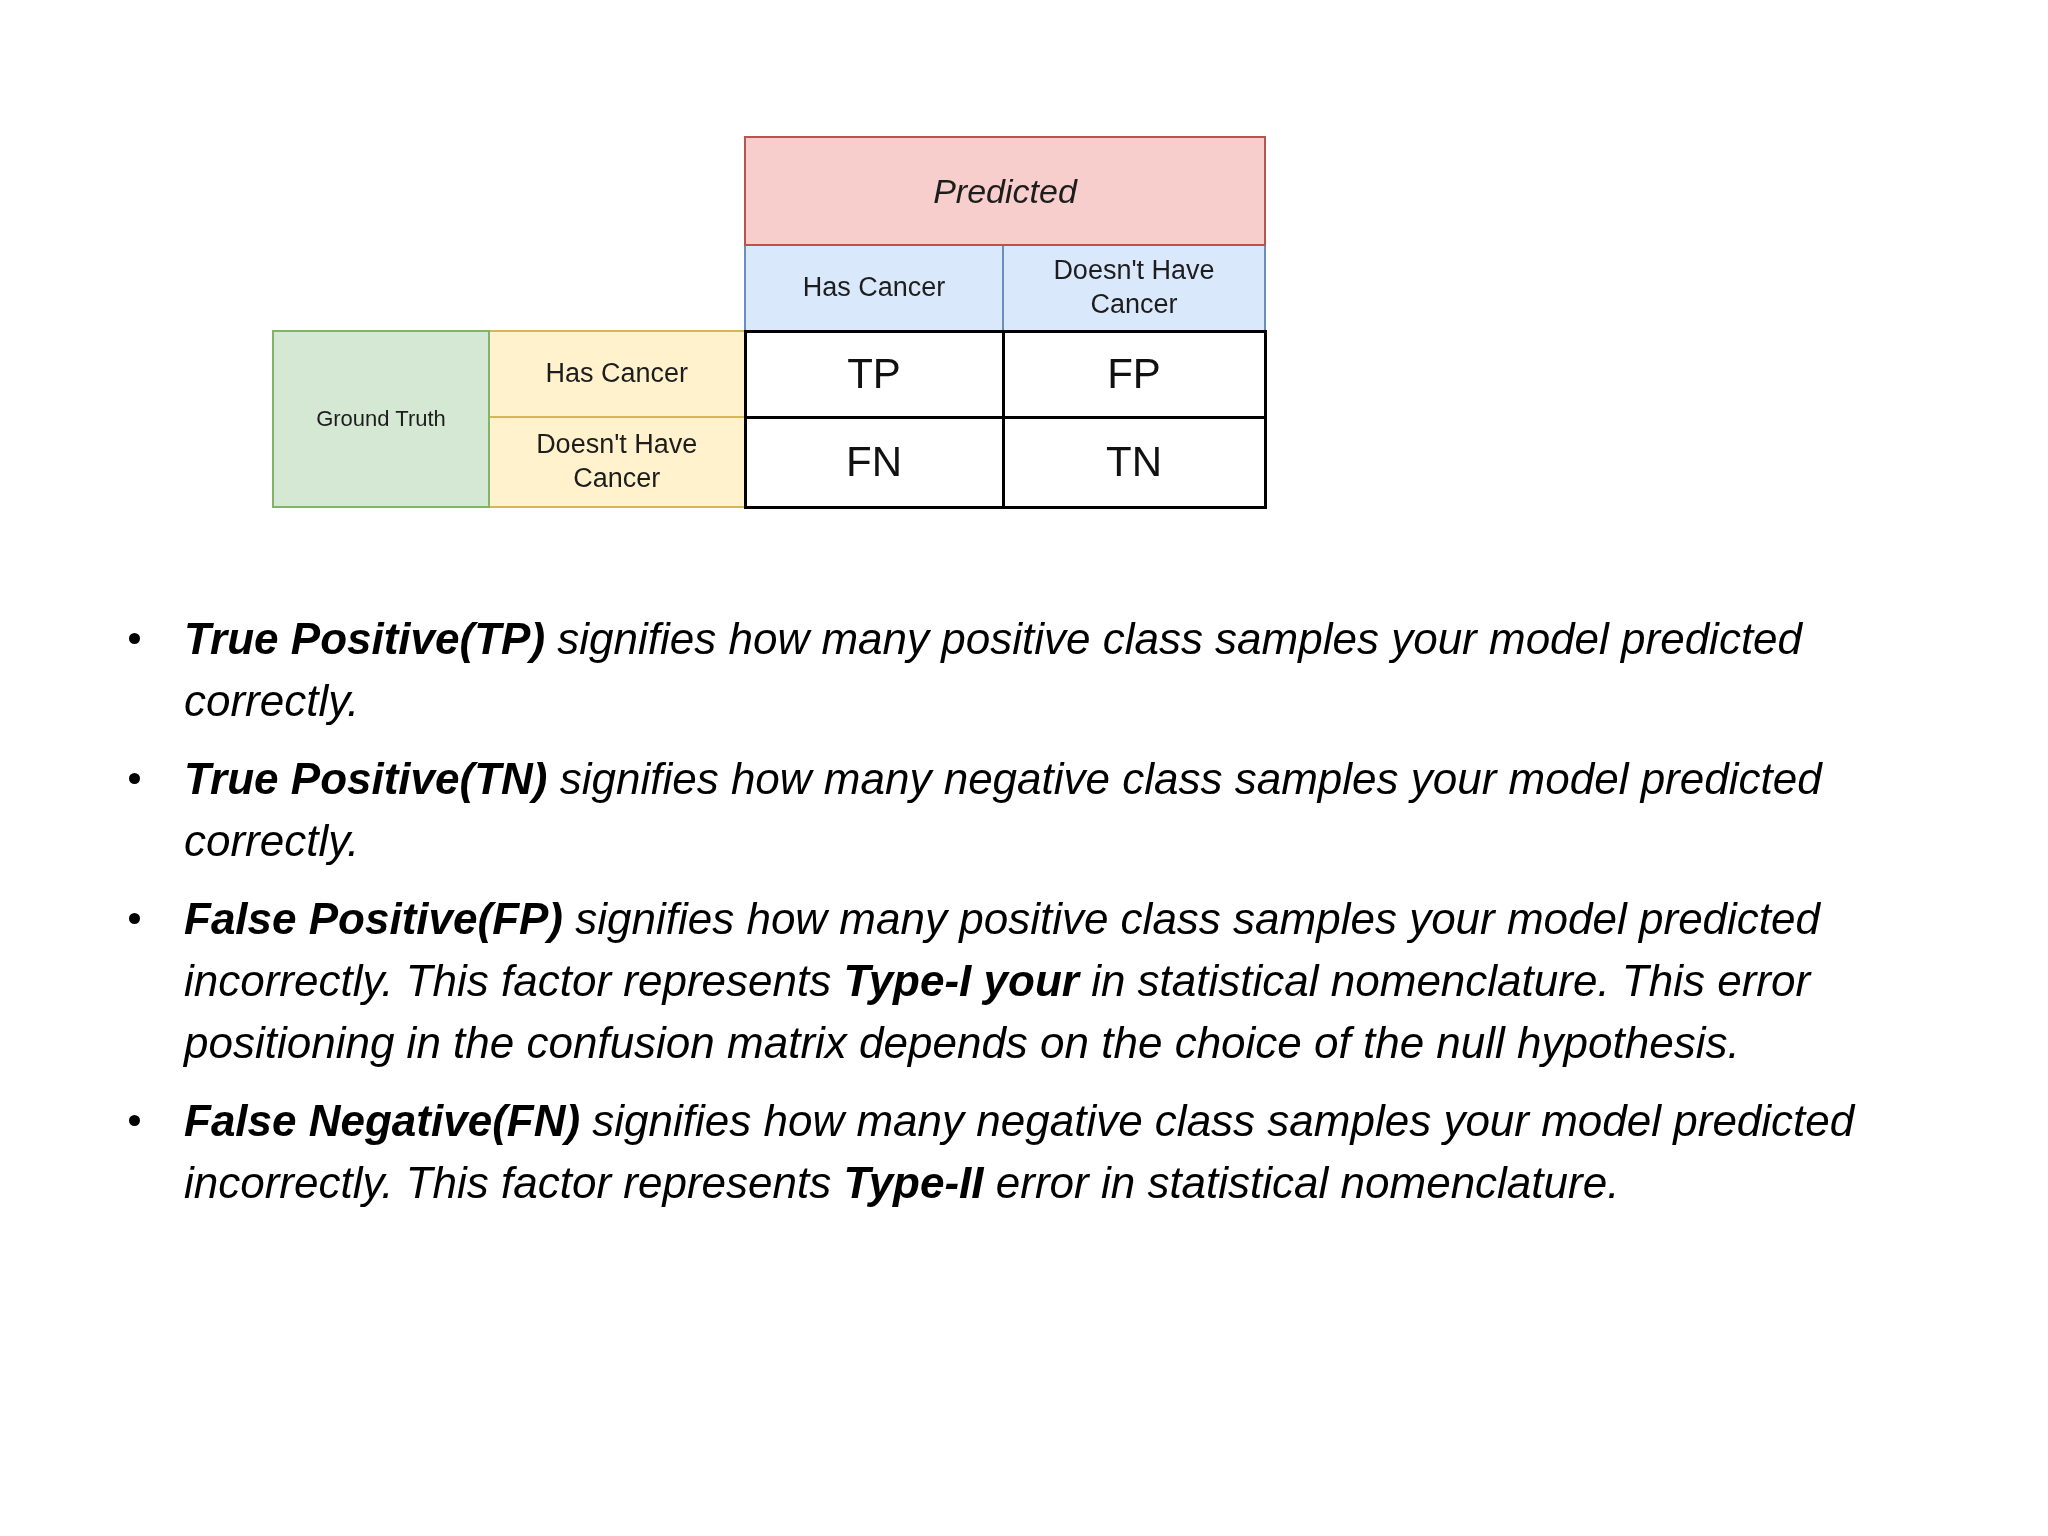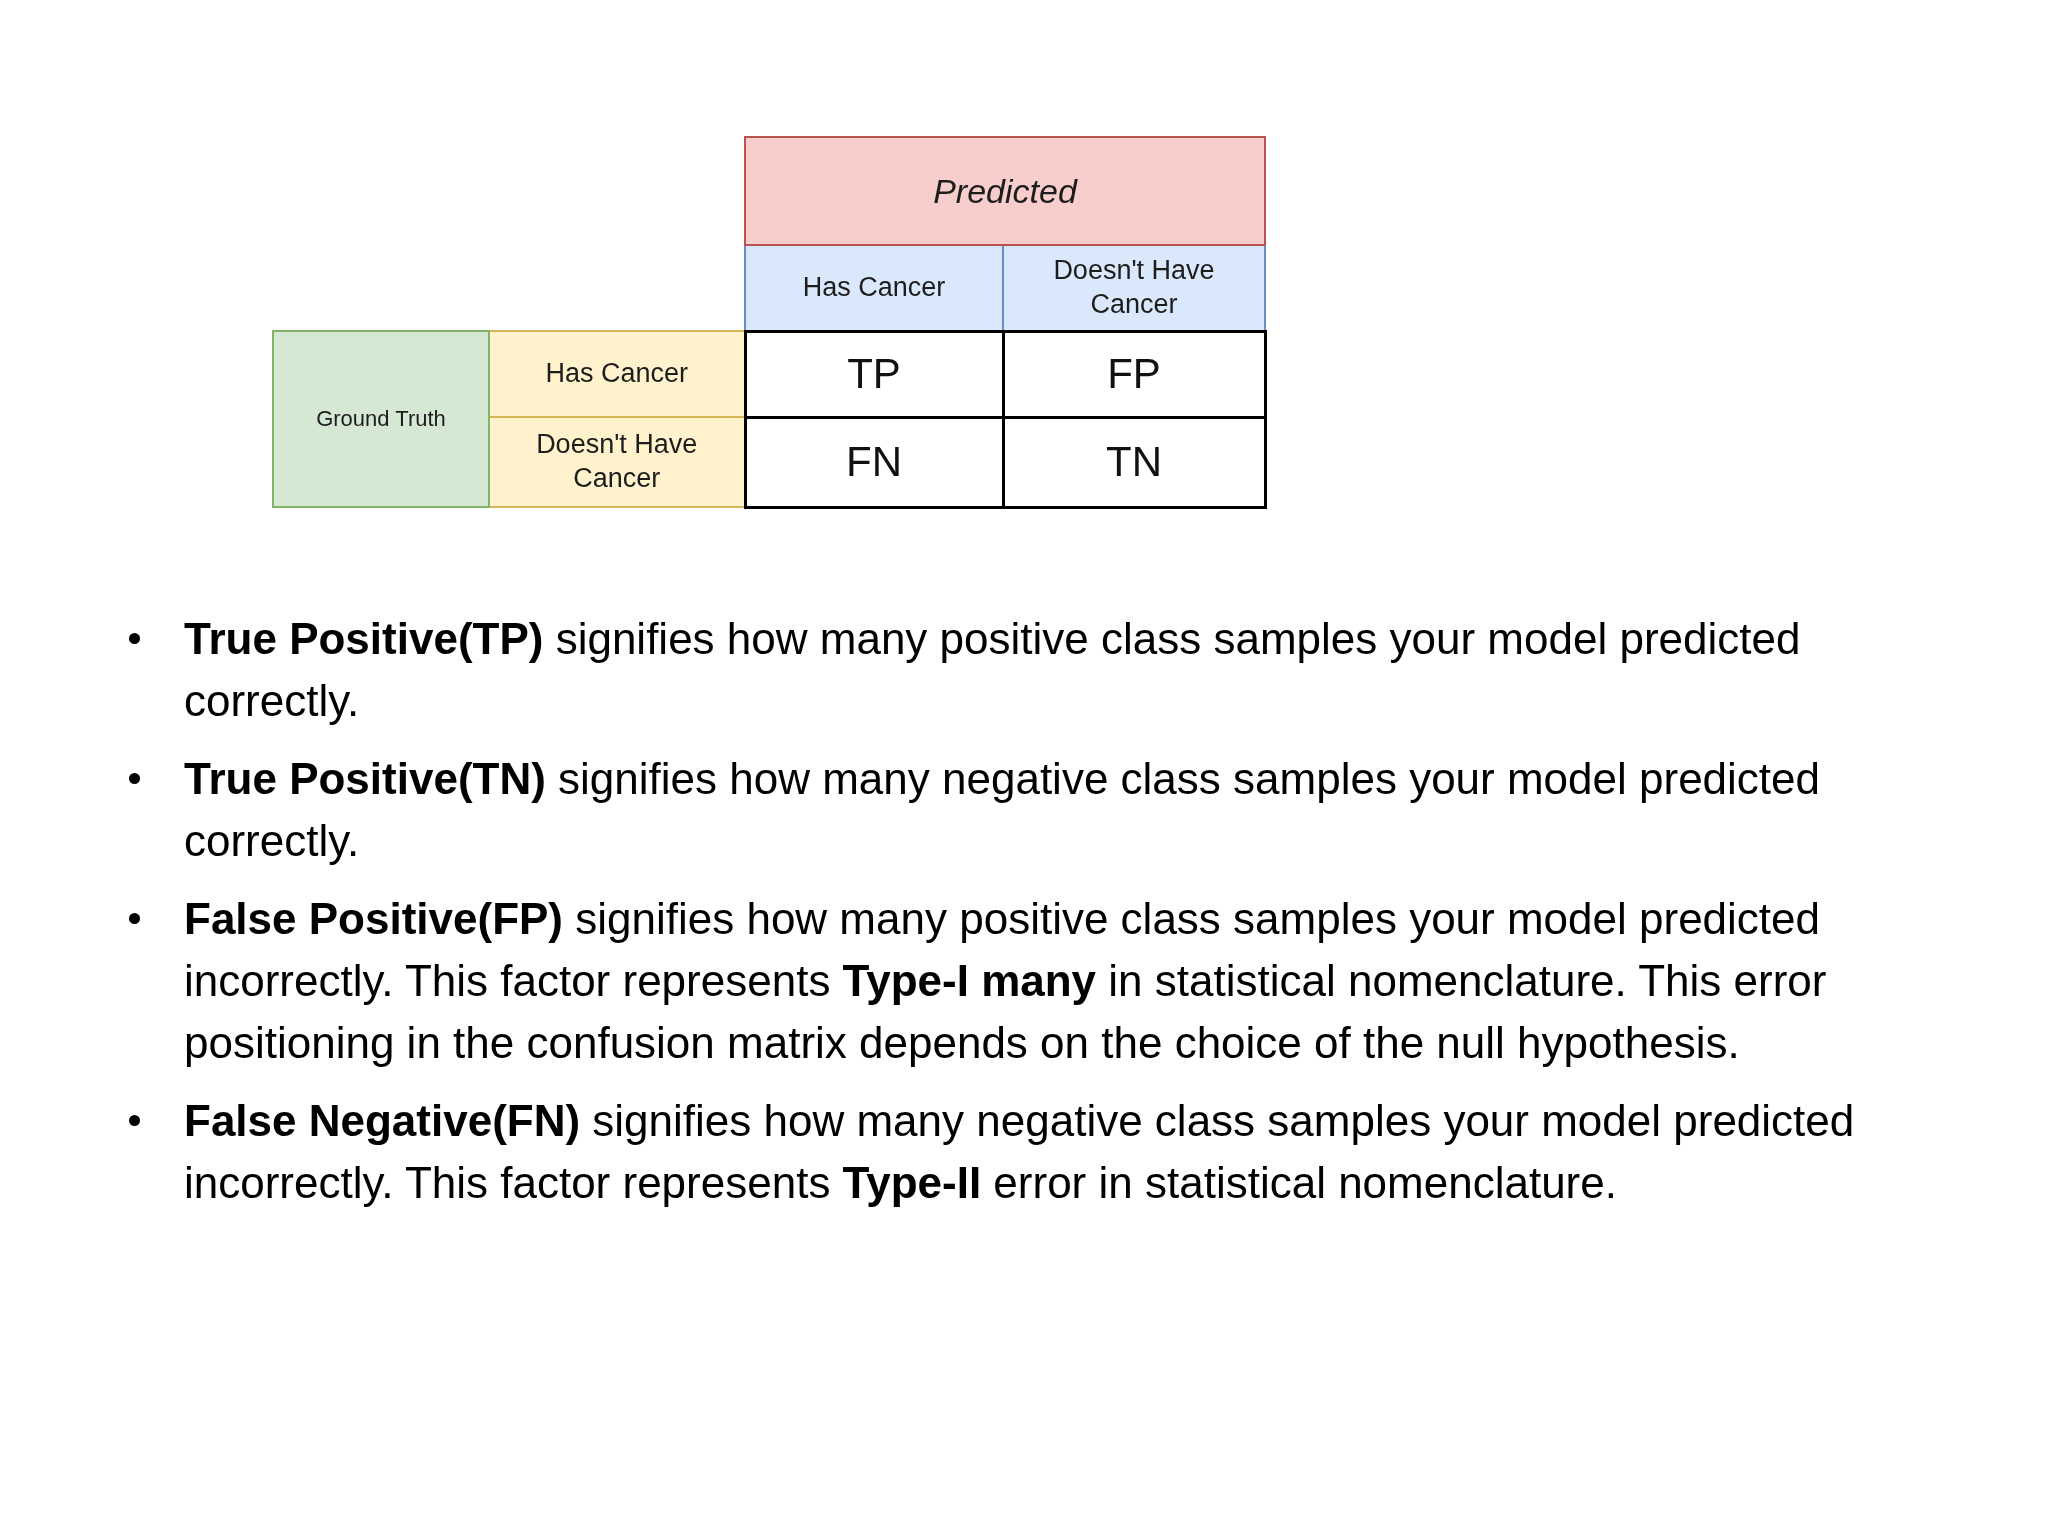--- a/index.html
+++ b/index.html
@@ -82,20 +82,21 @@
     padding: 0;
     list-style: none;
   }
   ul.bullets li {
     position: relative;
     padding-left: 57px;
     font-size: 44px;
     line-height: 62px;
     margin-bottom: 16px;
     letter-spacing: 0px;
+    font-style: italic;
   }
   ul.bullets li::before {
     content: "";
     position: absolute;
     left: 2px;
     top: 25px;
     width: 11px;
     height: 11px;
     border-radius: 50%;
     background: #000000;
@@ -135,15 +136,15 @@
       <td class="cell-white">FN</td>
       <td class="cell-white">TN</td>
     </tr>
   </tbody>
     </table>
 </div>
 
 <ul class="bullets">
     <li><b>True Positive(TP)</b><span> signifies how many positive class samples your model predicted correctly.</span></li>
     <li><b>True Positive(TN)</b><span> signifies how many negative class samples your model predicted correctly.</span></li>
-    <li><b>False Positive(FP)</b><span> signifies how many positive class samples your model predicted incorrectly. This factor represents </span><b>Type-I many</b><span> in statistical nomenclature. This error positioning in the confusion matrix depends on the choice of the null hypothesis.</span></li>
+    <li><b>False Positive(FP)</b><span> signifies how many positive class samples your model predicted incorrectly. This factor represents </span><b>Type-I your</b><span> in statistical nomenclature. This error positioning in the confusion matrix depends on the choice of the null hypothesis.</span></li>
     <li><b>False Negative(FN)</b><span> signifies how many negative class samples your model predicted incorrectly. This factor represents </span><b>Type-II</b><span> error in statistical nomenclature.</span></li>
   </ul>
 
 </body></html>

